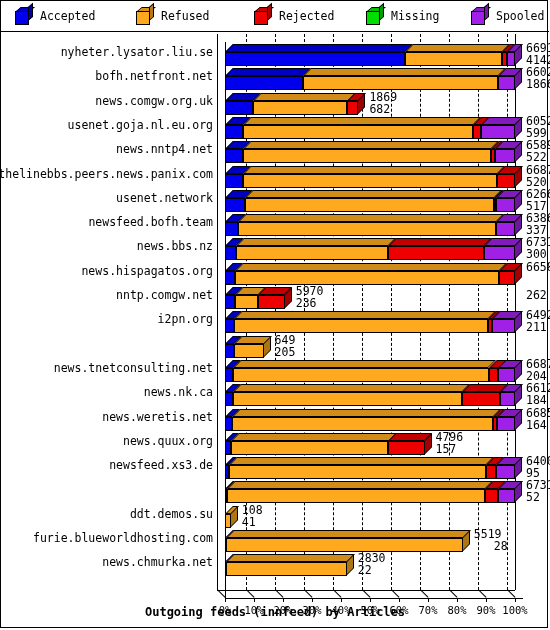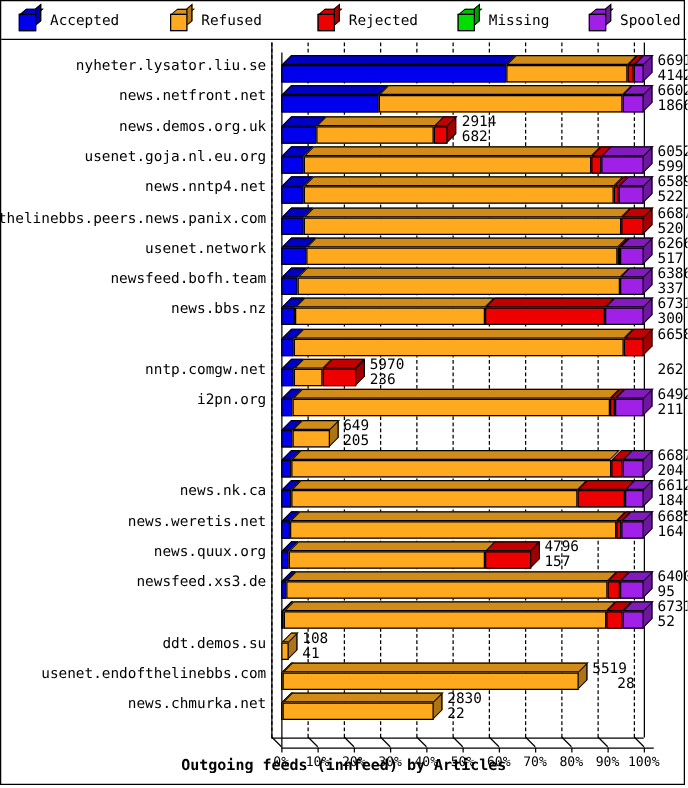--- a/index.html
+++ b/index.html
@@ -140,36 +140,38 @@
           <div class="side" style="background: rgb(115, 23, 167);"></div>
           <div class="face" style="background: rgb(160, 32, 232);"></div>
         </div>
         <span class="legend-label">Spooled</span>
       </div>
     </div>
 
   <div id="plot">
     <div id="ylabels">
         <div class="ylab" style="top: 14px;">nyheter.lysator.liu.se</div>
-        <div class="ylab" style="top: 38.3px;">news.netfront.net</div>
-        <div class="ylab" style="top: 62.6px;">news.demos.org.uk</div>
+        <div class="ylab" style="top: 38.3px;">bofh.netfront.net</div>
+        <div class="ylab" style="top: 62.6px;">news.comgw.org.uk</div>
         <div class="ylab" style="top: 86.9px;">usenet.goja.nl.eu.org</div>
         <div class="ylab" style="top: 111.2px;">news.nntp4.net</div>
         <div class="ylab" style="top: 135.5px;">endofthelinebbs.peers.news.panix.com</div>
         <div class="ylab" style="top: 159.8px;">usenet.network</div>
         <div class="ylab" style="top: 184.1px;">newsfeed.bofh.team</div>
         <div class="ylab" style="top: 208.4px;">news.bbs.nz</div>
+        <div class="ylab" style="top: 232.7px;">news.hispagatos.org</div>
         <div class="ylab" style="top: 257px;">nntp.comgw.net</div>
         <div class="ylab" style="top: 281.3px;">i2pn.org</div>
+        <div class="ylab" style="top: 329.9px;">news.tnetconsulting.net</div>
         <div class="ylab" style="top: 354.2px;">news.nk.ca</div>
         <div class="ylab" style="top: 378.5px;">news.weretis.net</div>
         <div class="ylab" style="top: 402.8px;">news.quux.org</div>
         <div class="ylab" style="top: 427.1px;">newsfeed.xs3.de</div>
         <div class="ylab" style="top: 475.7px;">ddt.demos.su</div>
-        <div class="ylab" style="top: 500px;">usenet.endofthelinebbs.com</div>
+        <div class="ylab" style="top: 500px;">furie.blueworldhosting.com</div>
         <div class="ylab" style="top: 524.3px;">news.chmurka.net</div>
       </div>
     <div id="axisline"></div>
     <div id="axisline2"></div>
     <div id="rightline"></div>
     <div id="baseline2"></div>
     <div id="baseline"></div>
     <div id="gridlayer">
         <div class="grid" style="left: 216px;"></div>
         <div class="grid" style="left: 245px;"></div>
@@ -209,21 +211,21 @@
           <div class="vallab" style="left: 525px; top: 10px;">1866</div>
         </div>
         <div class="barrow" style="left: 0px; top: 60.6px; width: 548px;">
           <div class="segtop" style="left: 224px; width: 27.84px; background: rgb(0, 0, 195);"></div>
           <div class="seg" style="left: 224px; width: 27.84px; background: rgb(0, 0, 238);"></div>
           <div class="segtop" style="left: 251.84px; width: 94.54px; background: rgb(209, 139, 25);"></div>
           <div class="seg" style="left: 251.84px; width: 94.54px; background: rgb(255, 170, 30);"></div>
           <div class="segtop" style="left: 346.38px; width: 11.02px; background: rgb(195, 0, 0);"></div>
           <div class="segside" style="left: 356.4px; top: 8px; background: rgb(162, 0, 0);"></div>
           <div class="seg" style="left: 346.38px; width: 11.02px; background: rgb(238, 0, 0);"></div>
-          <div class="vallab" style="left: 368.4px; top: -2px;">2914</div>
+          <div class="vallab" style="left: 368.4px; top: -2px;">1869</div>
           <div class="vallab" style="left: 368.4px; top: 10px;">682</div>
         </div>
         <div class="barrow" style="left: 0px; top: 84.9px; width: 548px;">
           <div class="segtop" style="left: 224px; width: 17.98px; background: rgb(0, 0, 195);"></div>
           <div class="seg" style="left: 224px; width: 17.98px; background: rgb(0, 0, 238);"></div>
           <div class="segtop" style="left: 241.98px; width: 229.68px; background: rgb(209, 139, 25);"></div>
           <div class="seg" style="left: 241.98px; width: 229.68px; background: rgb(255, 170, 30);"></div>
           <div class="segtop" style="left: 471.66px; width: 8.7px; background: rgb(195, 0, 0);"></div>
           <div class="seg" style="left: 471.66px; width: 8.7px; background: rgb(238, 0, 0);"></div>
           <div class="segtop" style="left: 480.36px; width: 33.64px; background: rgb(131, 26, 190);"></div>

